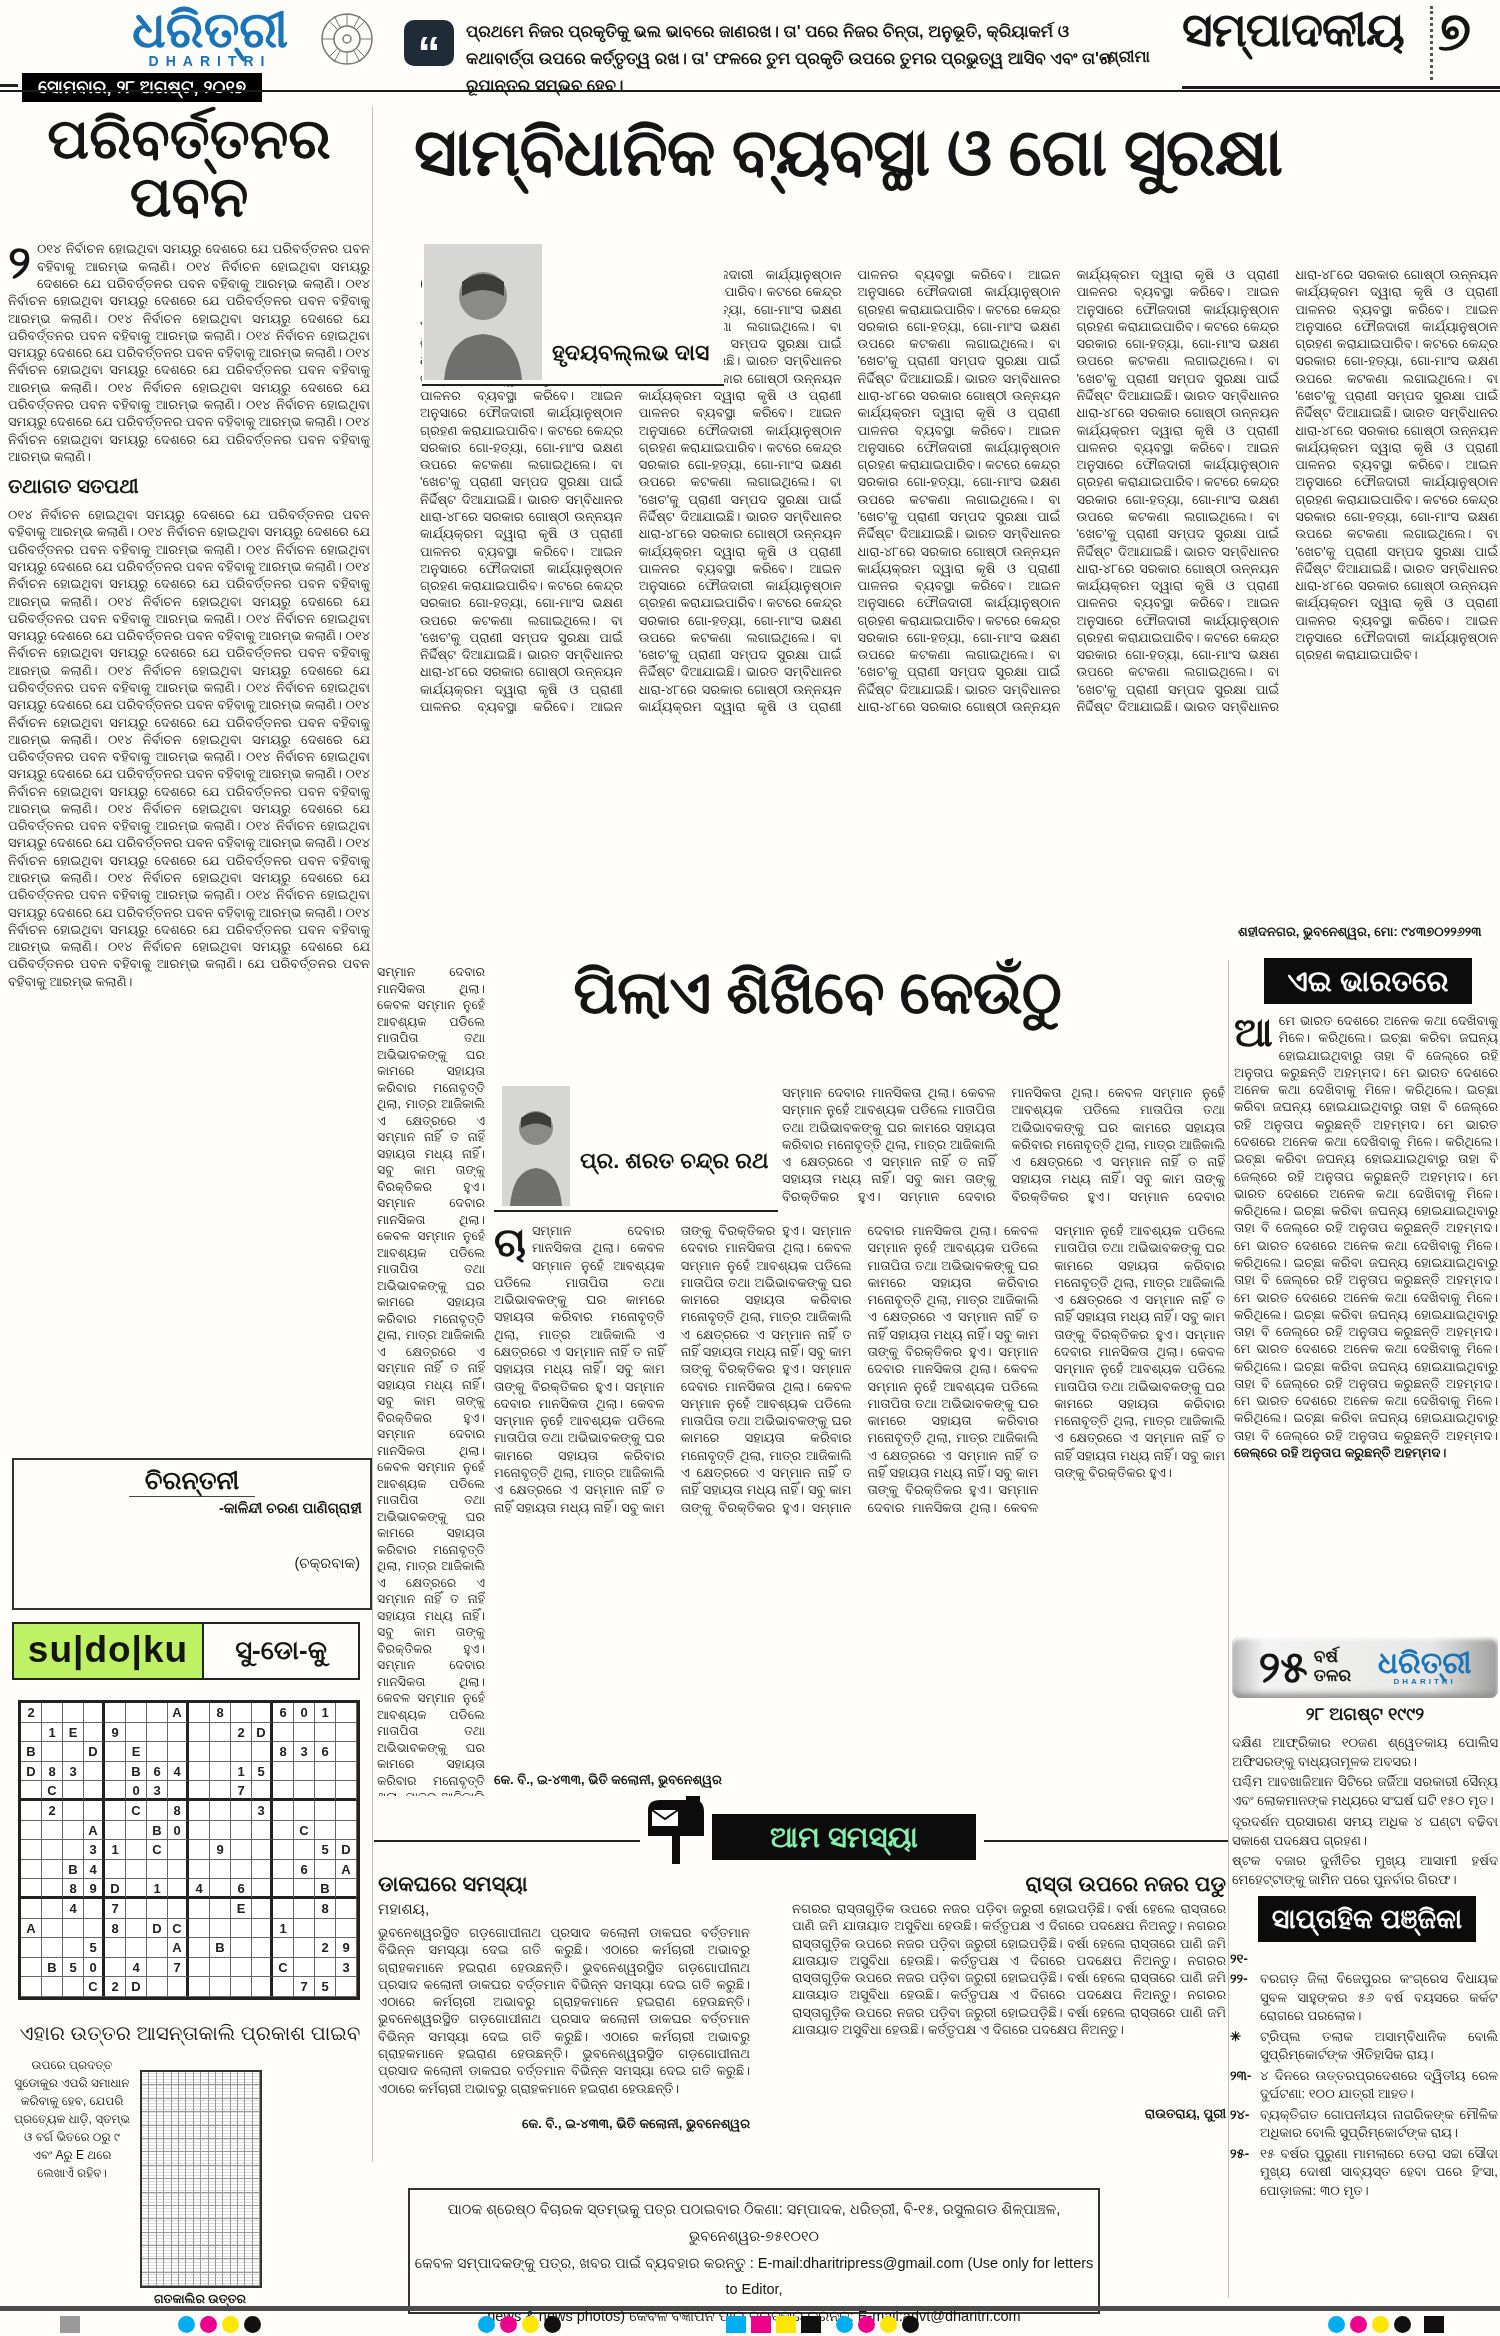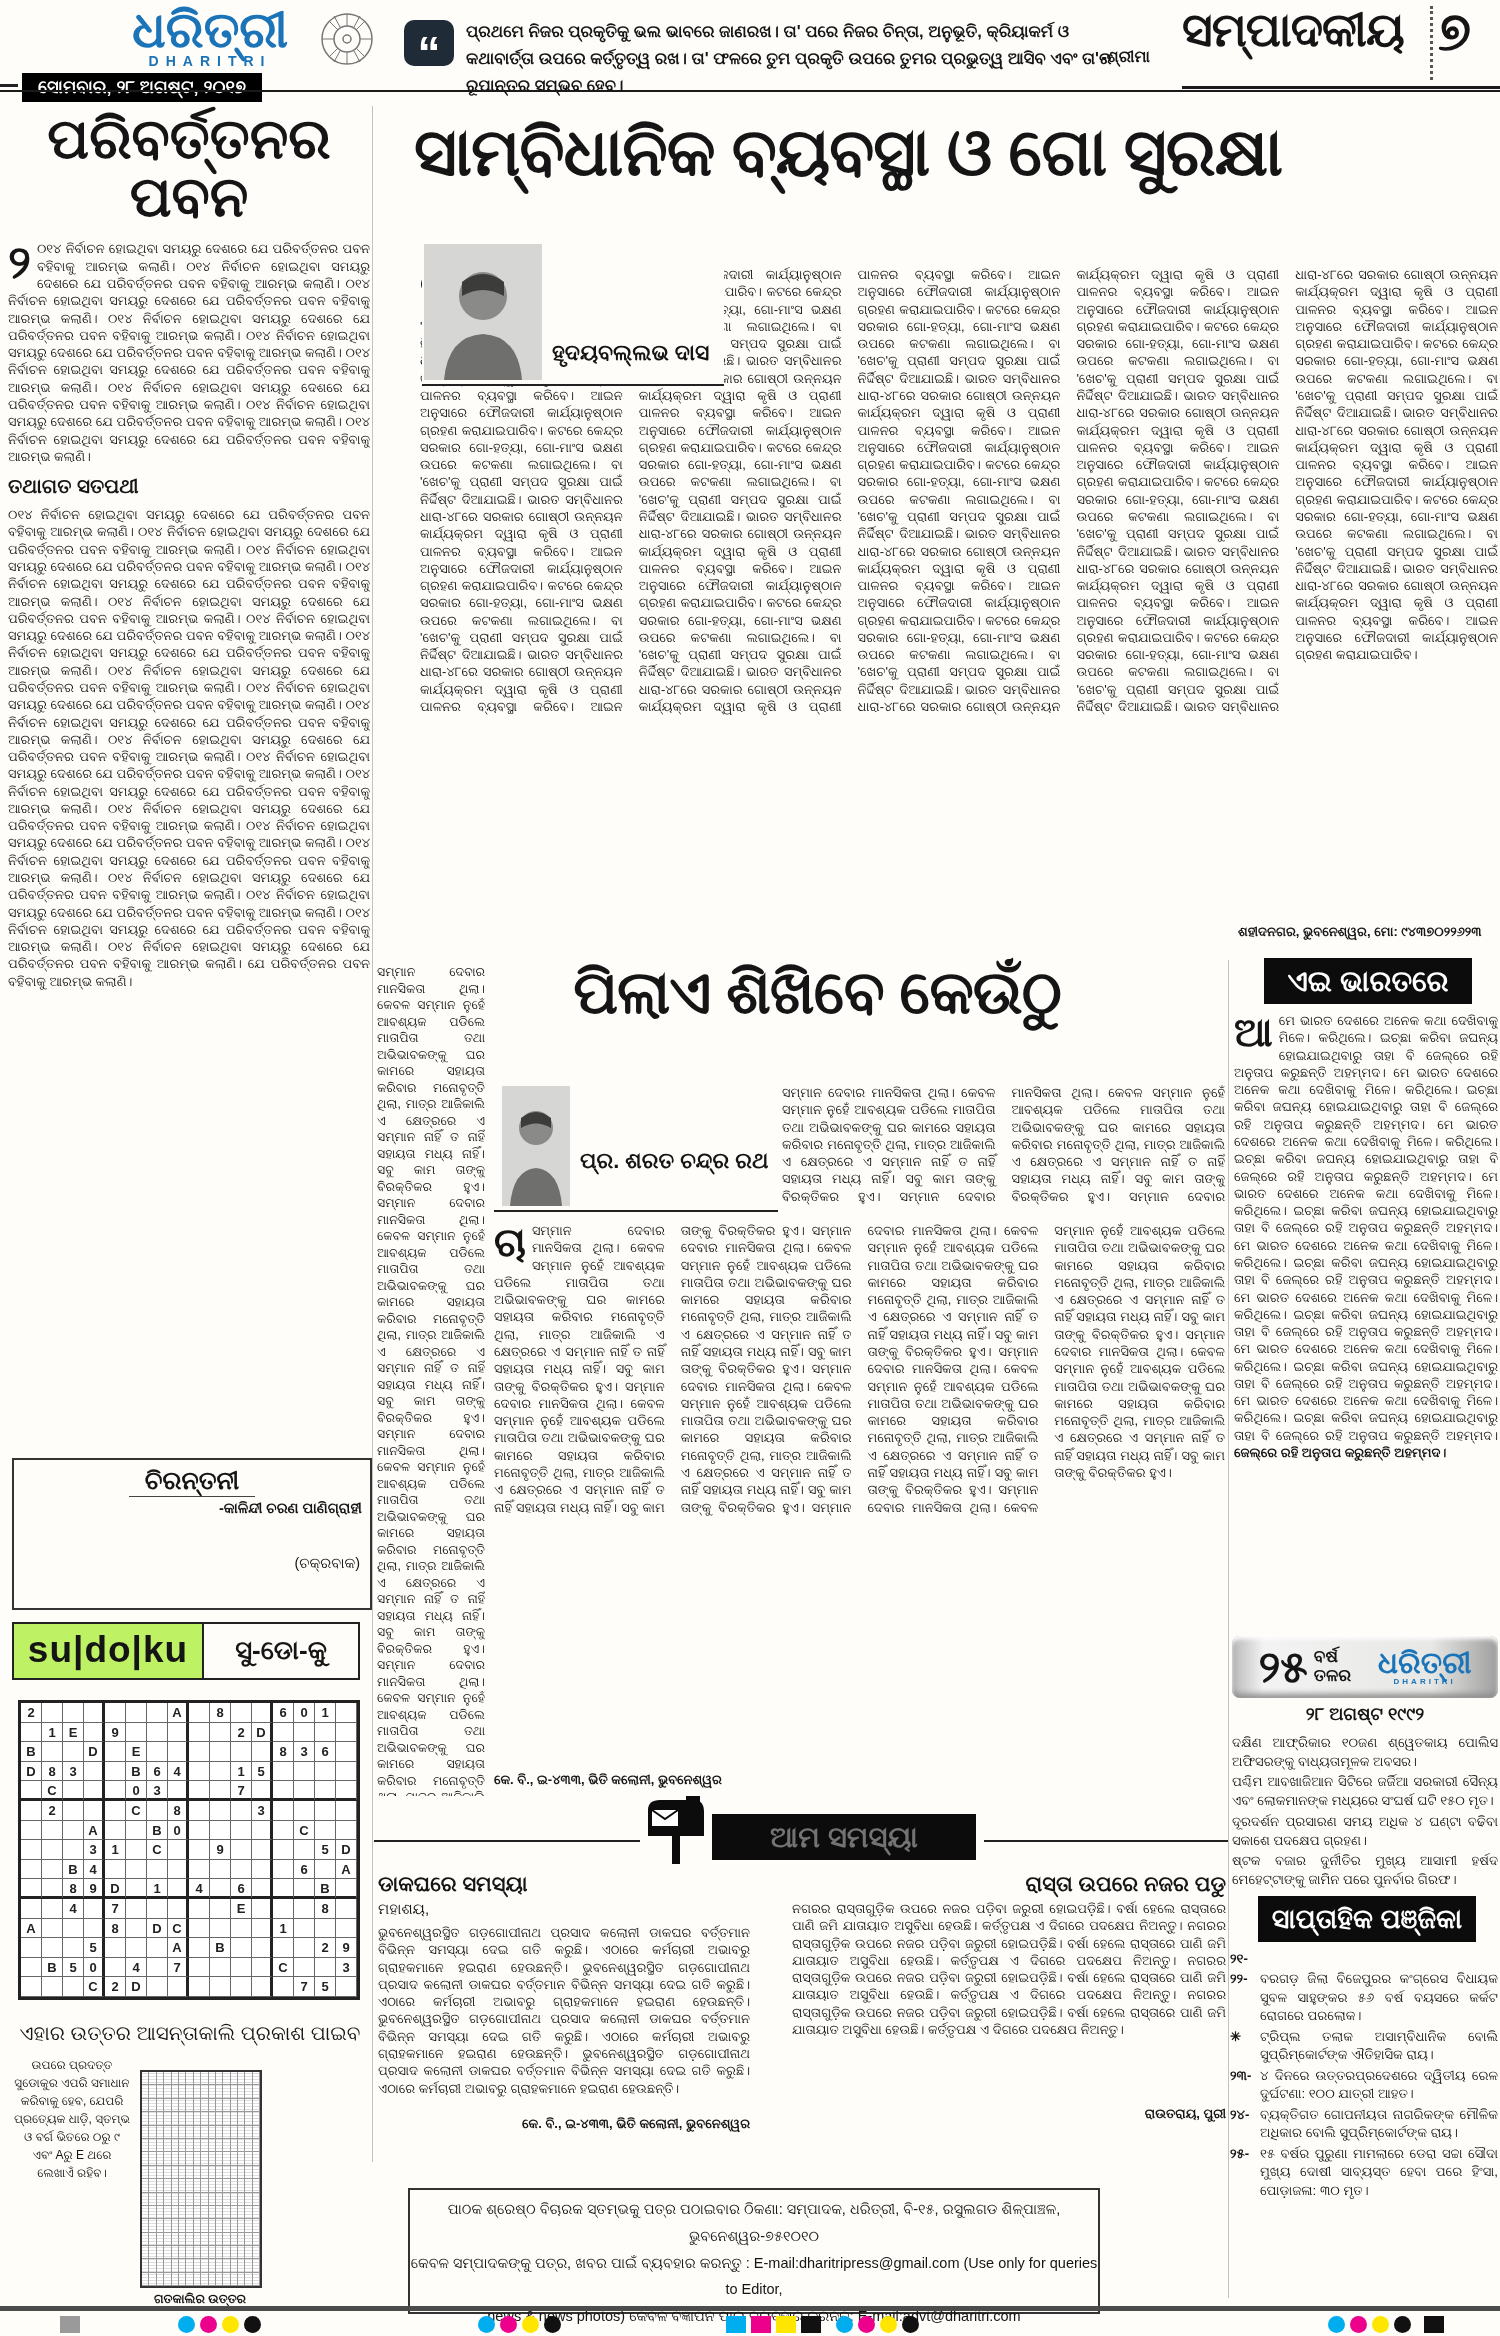--- a/index.html
+++ b/index.html
@@ -85,21 +85,21 @@
   #sec-photo{left:502px;top:1086px;width:68px;height:120px;}
   #sec-author{left:580px;top:1148px;width:196px;font-size:22px;font-weight:bold;}
   #sec-topright{left:782px;top:1084px;width:443px;height:134px;column-count:2;column-gap:16px;}
   #sec-body{left:494px;top:1222px;width:731px;height:548px;column-count:4;column-gap:16px;}
   #sec-ending{left:494px;top:1772px;width:360px;font-size:13px;font-weight:bold;}
 
   
   #letters-rule-l{left:374px;top:1840px;width:266px;height:2px;background:#222;}
   #letters-rule-r{left:984px;top:1840px;width:244px;height:2px;background:#222;}
   #mailbox{left:642px;top:1796px;}
-  #letters-head{left:712px;top:1814px;width:264px;height:46px;background:#0c0c0c;color:#737373;
+  #letters-head{left:712px;top:1814px;width:264px;height:46px;background:#0c0c0c;color:#86efac;
                 font-size:29px;font-weight:bold;text-align:center;line-height:46px;}
   .letter h3{margin:0 0 4px;font-size:21px;font-weight:bold;}
   .letter .sal{font-size:15px;margin-bottom:6px;}
   .letter .sig{text-align:right;font-size:13px;font-weight:bold;margin-top:6px;}
   #letter-left{left:378px;top:1872px;width:372px;height:296px;}
   #letter-right{left:792px;top:1872px;width:434px;height:296px;}
   #letter-left .bd{height:186px;overflow:hidden;}
   #letter-right .bd{height:200px;overflow:hidden;}
 
   
@@ -797,21 +797,21 @@
         <span class="wk-tx">ବ୍ୟକ୍ତିଗତ ଗୋପନୀୟତା ନାଗରିକଙ୍କ ମୌଳିକ ଅଧିକାର ବୋଲି ସୁପ୍ରିମ୍‌କୋର୍ଟଙ୍କ ରାୟ।</span>
       </div>
       <div class="wk-row">
         <span class="wk-no">୨୫-</span>
         <span class="wk-tx">୧୫ ବର୍ଷର ପୁରୁଣା ମାମଲାରେ ଡେରା ସଚ୍ଚା ସୌଦା ମୁଖ୍ୟ ଦୋଷୀ ସାବ୍ୟସ୍ତ ହେବା ପରେ ହିଂସା, ପୋଡ଼ାଜଳା: ୩୦ ମୃତ।</span>
       </div>
     </div>
 
   <div class="abs" id="footer-box">
     <div>ପାଠକ ଶ୍ରେଷ୍ଠ ବିଚାରକ ସ୍ତମ୍ଭକୁ ପତ୍ର ପଠାଇବାର ଠିକଣା: ସମ୍ପାଦକ, ଧରିତ୍ରୀ, ବି-୧୫, ରସୁଲଗଡ ଶିଳ୍ପାଞ୍ଚଳ, ଭୁବନେଶ୍ୱର-୭୫୧୦୧୦</div>
-    <div>କେବଳ ସମ୍ପାଦକଙ୍କୁ ପତ୍ର, ଖବର ପାଇଁ ବ୍ୟବହାର କରନ୍ତୁ : E-mail:dharitripress@gmail.com (Use only for queries to Editor,</div>
+    <div>କେବଳ ସମ୍ପାଦକଙ୍କୁ ପତ୍ର, ଖବର ପାଇଁ ବ୍ୟବହାର କରନ୍ତୁ : E-mail:dharitripress@gmail.com (Use only for letters to Editor,</div>
     <div>news &amp; news photos) କେବଳ ବିଜ୍ଞାପନ ପାଇଁ ବ୍ୟବହାର କରନ୍ତୁ: E-mail:advt@dharitri.com</div>
     <div>:miku11@yahoo.com (Use only for advertisements,commercial queries)</div>
   </div>
   <div class="abs" id="bottom-rule"></div>
 
   <div class="abs sq" style="left:60px;top:2316px;background:#9a9a9a;"></div>
   <div class="abs dotgrp" style="left:178px;top:2316px;">
     <span class="dot" style="background:#00aeef"></span>
       <span class="dot" style="background:#ec008c"></span>
       <span class="dot" style="background:#ffe600"></span>

